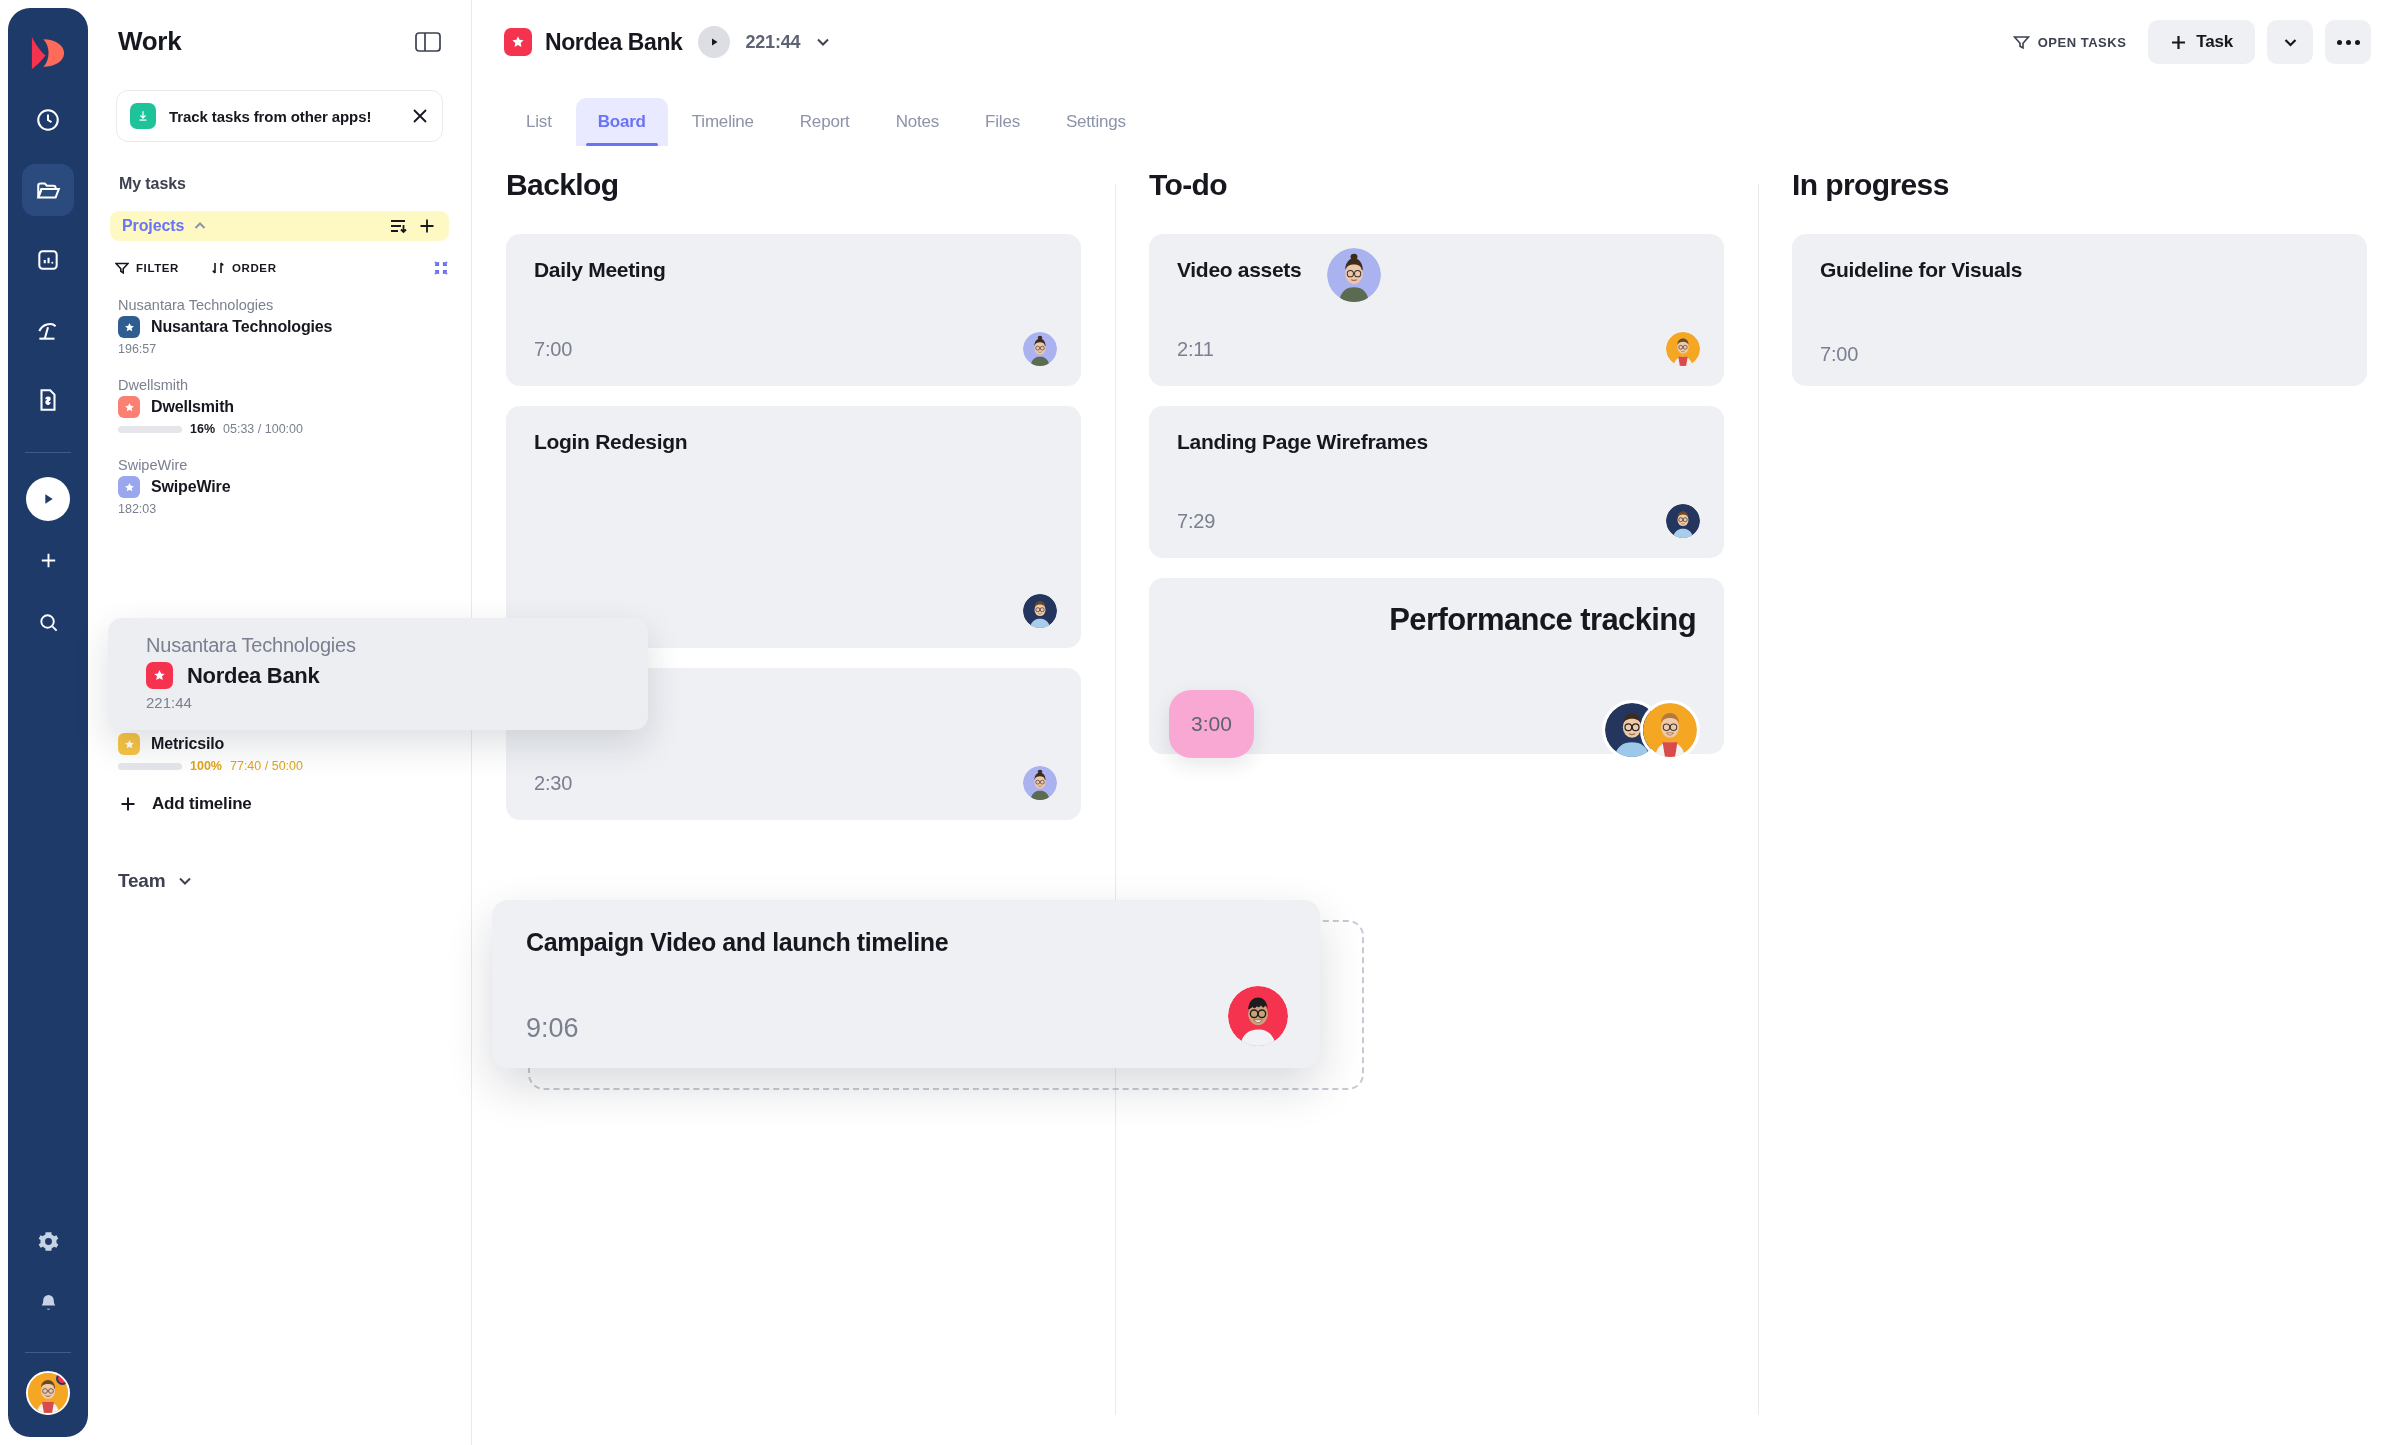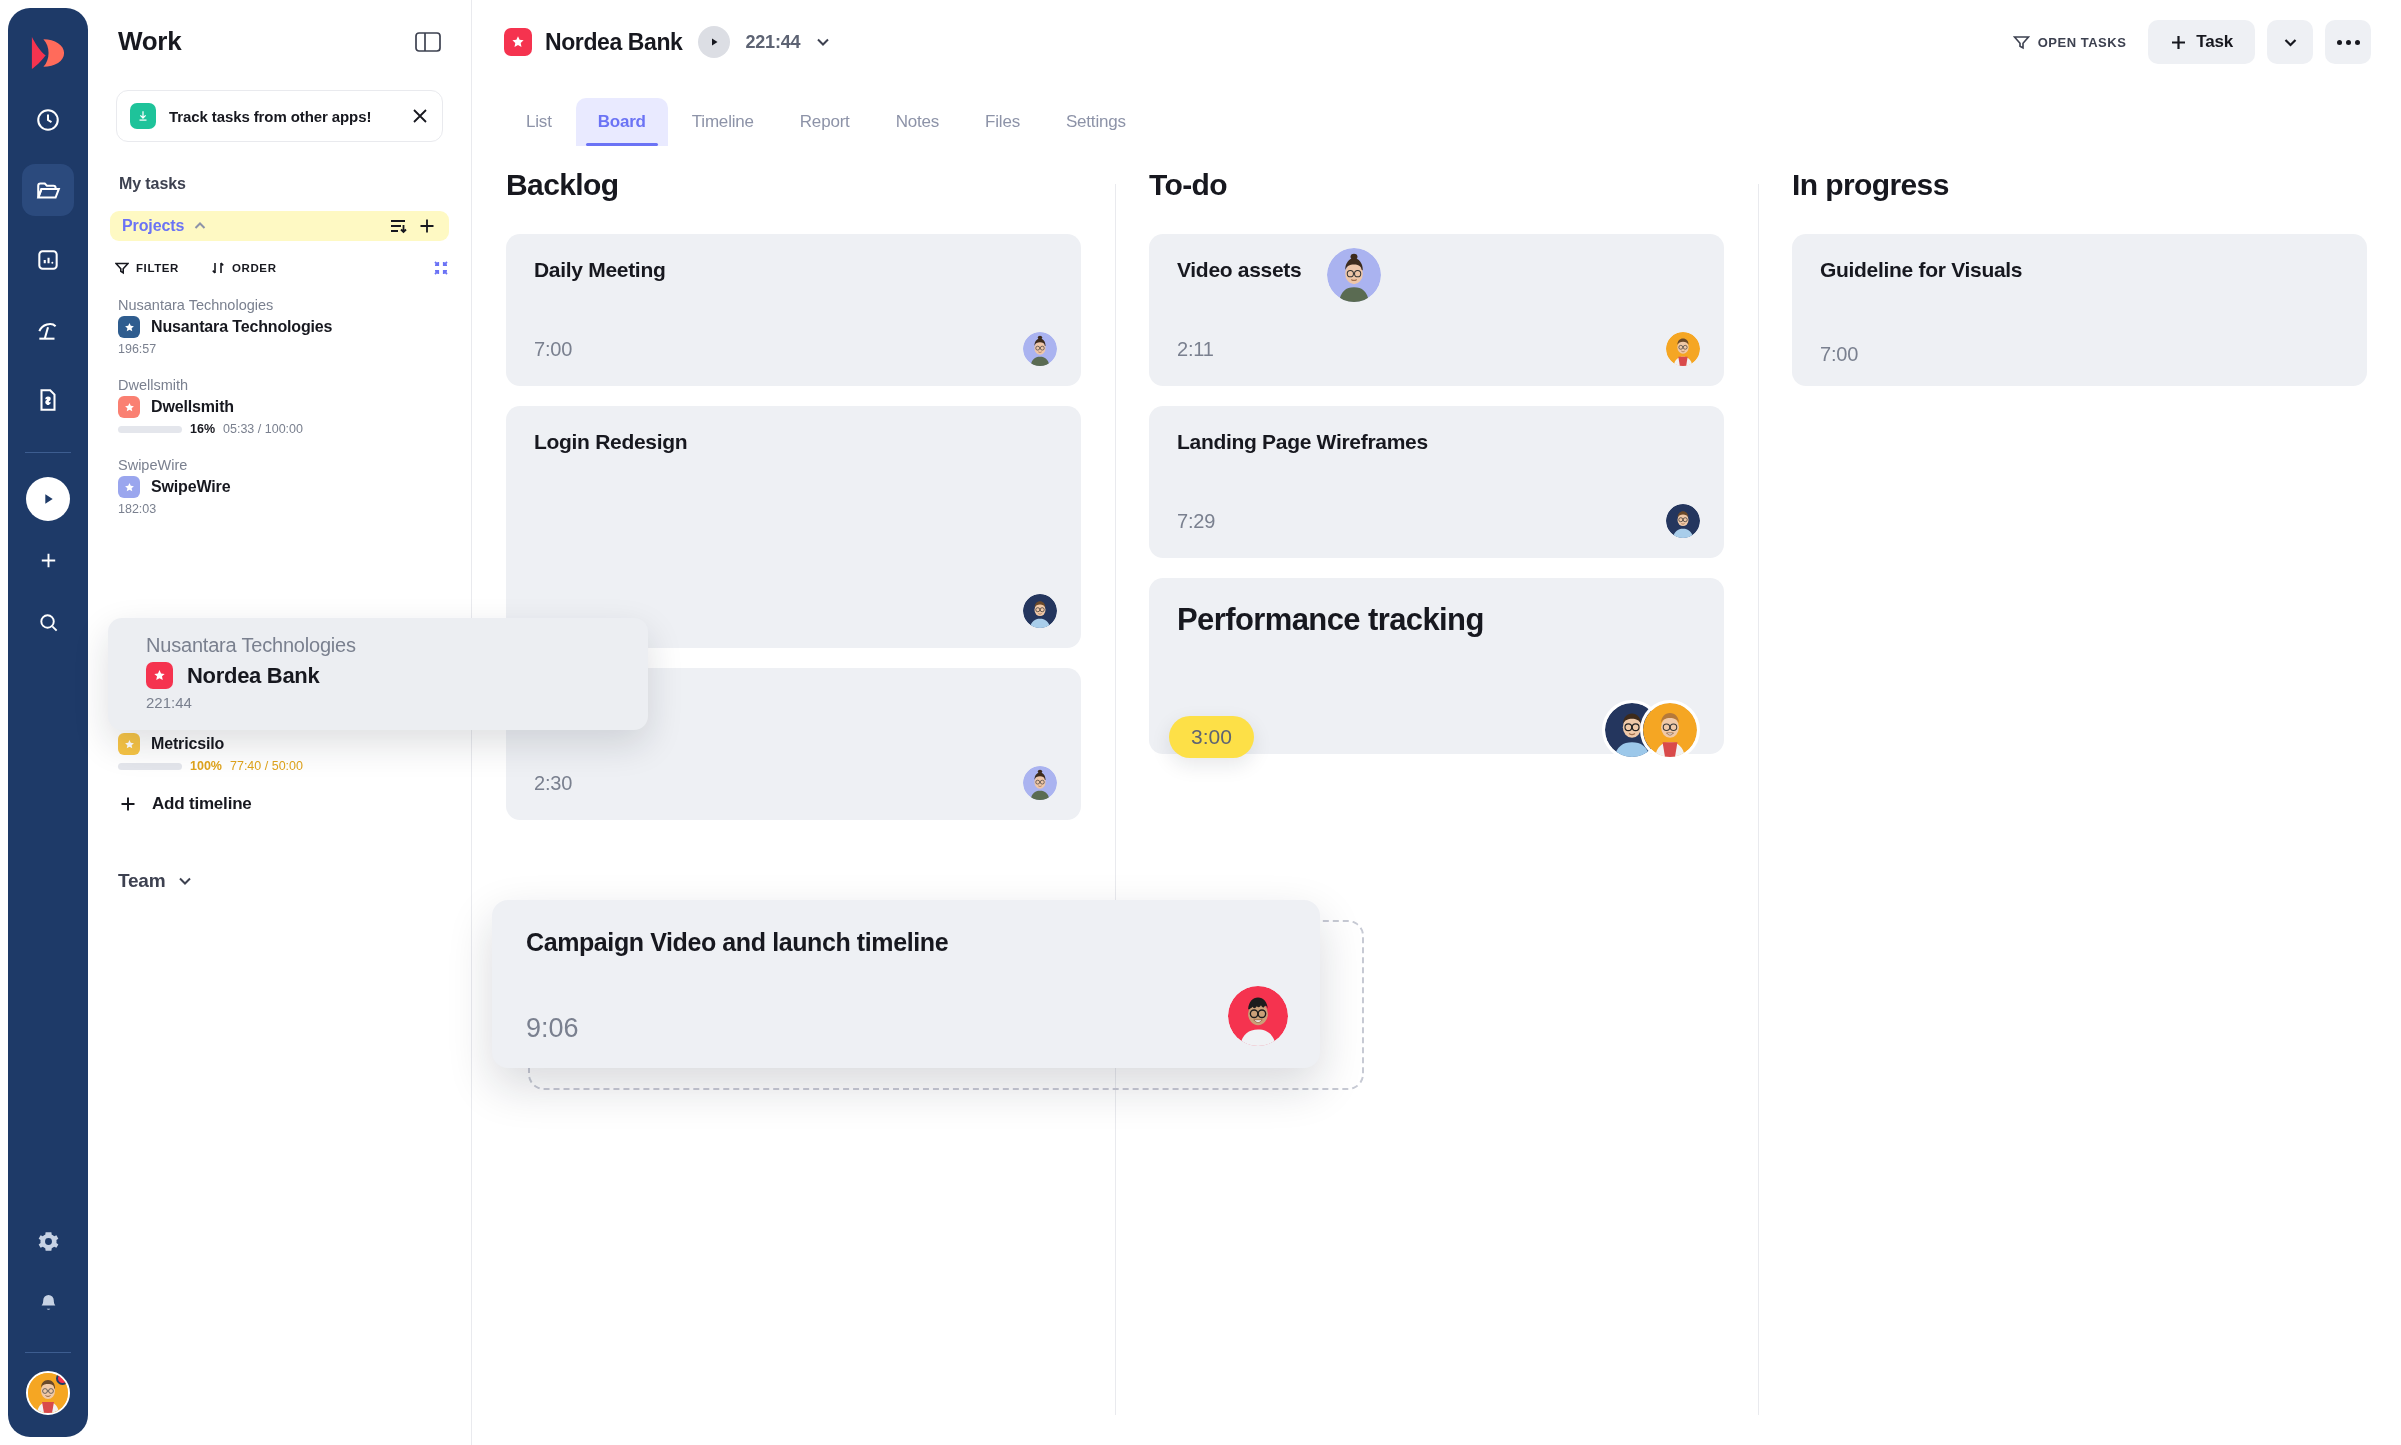--- a/index.html
+++ b/index.html
@@ -171,24 +171,24 @@
     min-height:152px; position:relative; cursor:pointer;
   }
   .card-title { font-size:21px; font-weight:700; color:#17181f; letter-spacing:-0.3px; }
   .card-foot { position:absolute; left:28px; right:24px; bottom:20px; display:flex; align-items:center; }
   .card-time { font-size:20px; color:#7a808f; letter-spacing:-0.2px; }
   .card-av { margin-left:auto; display:flex; align-items:center; }
   .av { width:34px; height:34px; border-radius:50%; overflow:hidden; position:relative; flex:none; }
   .av + .av { margin-left:-12px; }
 
   .card-emph { min-height:176px; }
-  .card-emph .card-title { font-size:31px; letter-spacing:-0.6px; }
+  .card-emph .card-title { font-size:31px; letter-spacing:-0.6px;text-align:right; }
   .time-pill {
     position:absolute; left:20px; bottom:-4px;
-    background:#fde047; border-radius:22px; padding:9px 22px;
+    background:#f9a8d4; border-radius:22px; padding:22px 22px;
     box-shadow:0 7px 20px rgba(20,25,45,.10);
     font-size:21px; color:#5d6373; font-weight:400;
   }
   .card-emph .card-av { position:absolute; right:24px; bottom:-6px; }
   .card-emph .av { width:60px; height:60px; border:3px solid #fff; }
   .card-emph .av + .av { margin-left:-22px; }
 
   
   .drag-card {
     position:absolute; left:20px; top:900px; width:828px; height:168px;

